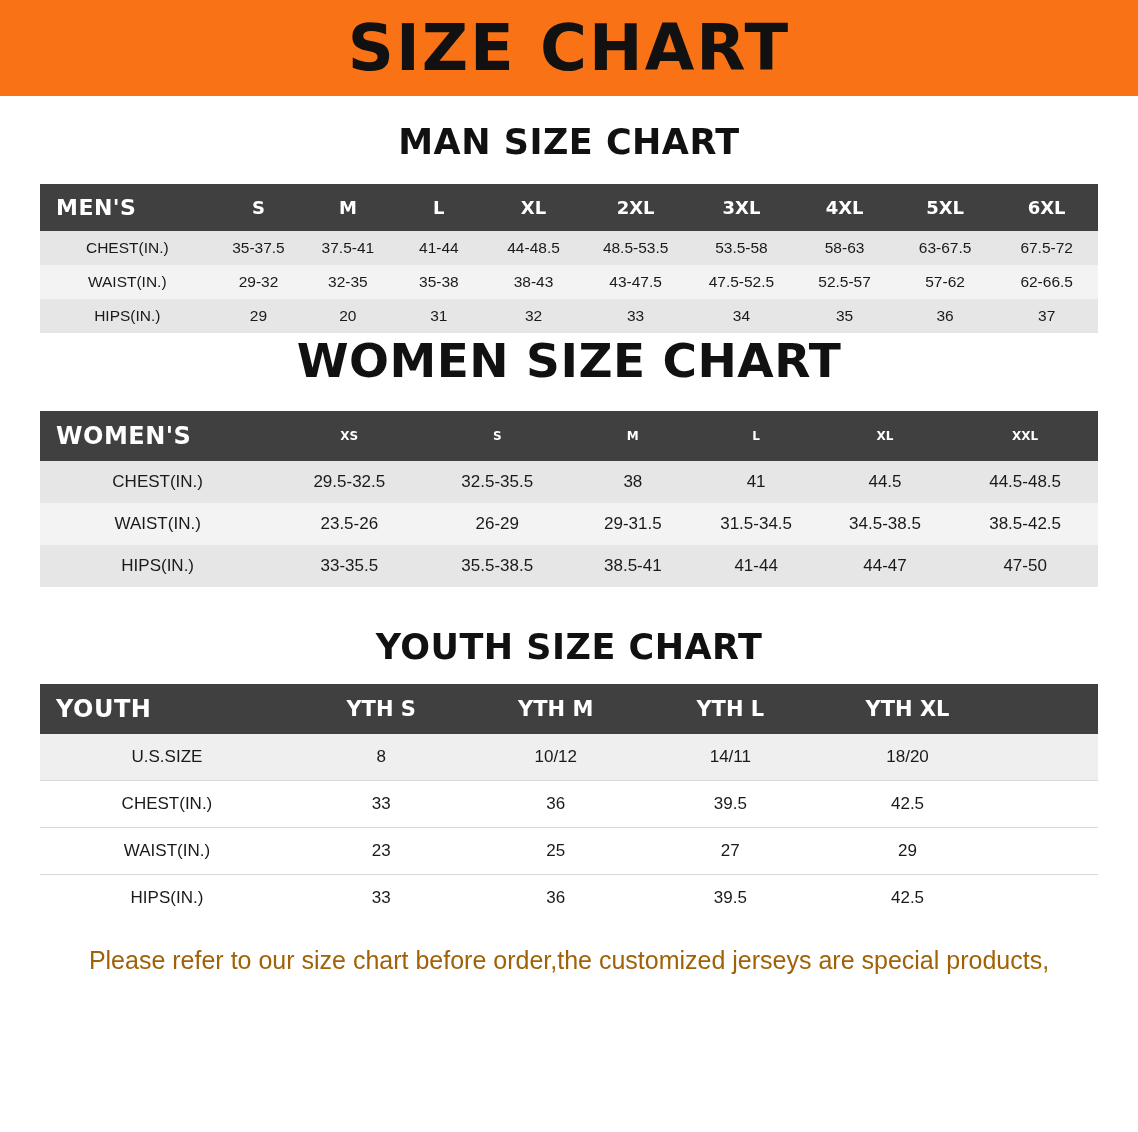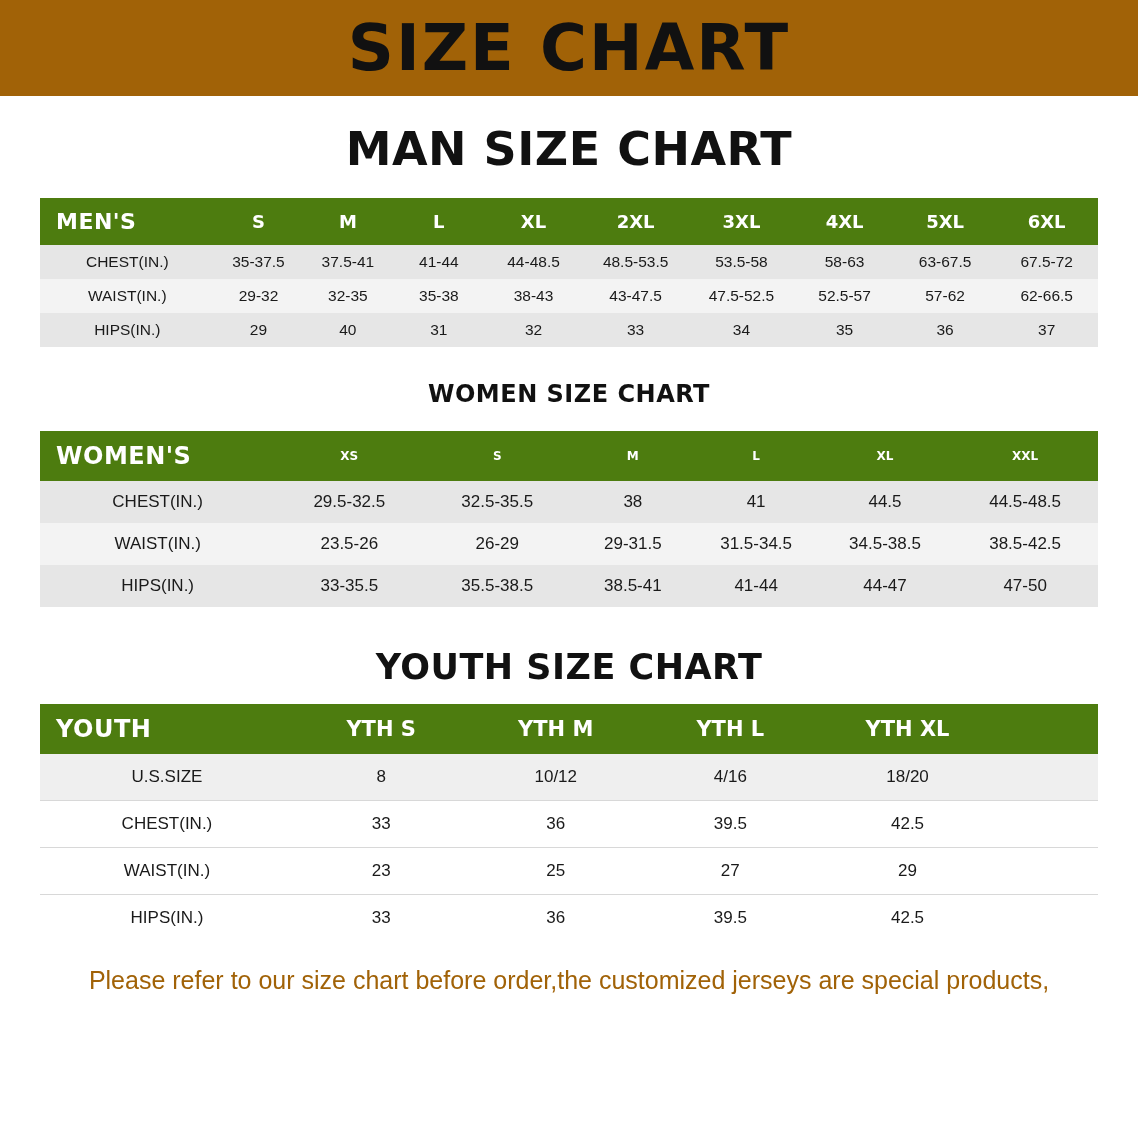--- a/index.html
+++ b/index.html
@@ -12,21 +12,21 @@
     height: 1132px;
     font-family: "Liberation Sans", sans-serif;
     color: #111;
     overflow: hidden;
   }
 
   
   .banner {
     width: 100%;
     height: 96px;
-    background: #a16207;
+    background: #f97316;
     display: flex;
     align-items: center;
     justify-content: center;
   }
   .banner-title {
     font-family: "DejaVu Sans", sans-serif;
     font-weight: bold;
     font-size: 64px;
     letter-spacing: 2px;
     color: #111111;
@@ -34,35 +34,35 @@
   }
 
   
   .section-title {
     text-align: center;
     font-family: "DejaVu Sans", sans-serif;
     font-weight: bold;
     color: #111111;
     letter-spacing: 0.5px;
   }
-  .t-man    { font-size: 46px; margin-top: 26px; margin-bottom: 22px; }
-  .t-women  { font-size: 24px; margin-top: 33px; margin-bottom: 23px; }
+  .t-man    { font-size: 35px; margin-top: 26px; margin-bottom: 22px; }
+  .t-women  { font-size: 47px; margin-bottom: 23px; }
   .t-youth  { font-size: 35px; margin-top: 40px; margin-bottom: 17px; }
 
   
   .table-wrap {
     margin: 0 40px;
   }
   table {
     width: 100%;
     border-collapse: collapse;
     table-layout: fixed;
   }
   thead th {
-    background: #4d7c0f;
+    background: #404040;
     color: #ffffff;
     font-family: "DejaVu Sans", sans-serif;
     font-weight: bold;
     text-align: center;
     padding: 11px 2px;
   }
   thead th.rowhead {
     text-align: left;
     padding-left: 16px;
   }
@@ -155,21 +155,21 @@
         <td>38-43</td>
         <td>43-47.5</td>
         <td>47.5-52.5</td>
         <td>52.5-57</td>
         <td>57-62</td>
         <td>62-66.5</td>
       </tr>
       <tr>
         <td class="rowhead">HIPS(IN.)</td>
         <td>29</td>
-        <td>40</td>
+        <td>20</td>
         <td>31</td>
         <td>32</td>
         <td>33</td>
         <td>34</td>
         <td>35</td>
         <td>36</td>
         <td>37</td>
       </tr>
     </tbody>
   </table>
@@ -232,21 +232,21 @@
         <th style="width:16.5%">YTH L</th>
         <th style="width:17%">YTH XL</th>
         <th style="width:9.5%"></th>
       </tr>
     </thead>
     <tbody>
       <tr>
         <td class="rowhead">U.S.SIZE</td>
         <td>8</td>
         <td>10/12</td>
-        <td>4/16</td>
+        <td>14/11</td>
         <td>18/20</td>
         <td></td>
       </tr>
       <tr>
         <td class="rowhead">CHEST(IN.)</td>
         <td>33</td>
         <td>36</td>
         <td>39.5</td>
         <td>42.5</td>
         <td></td>

